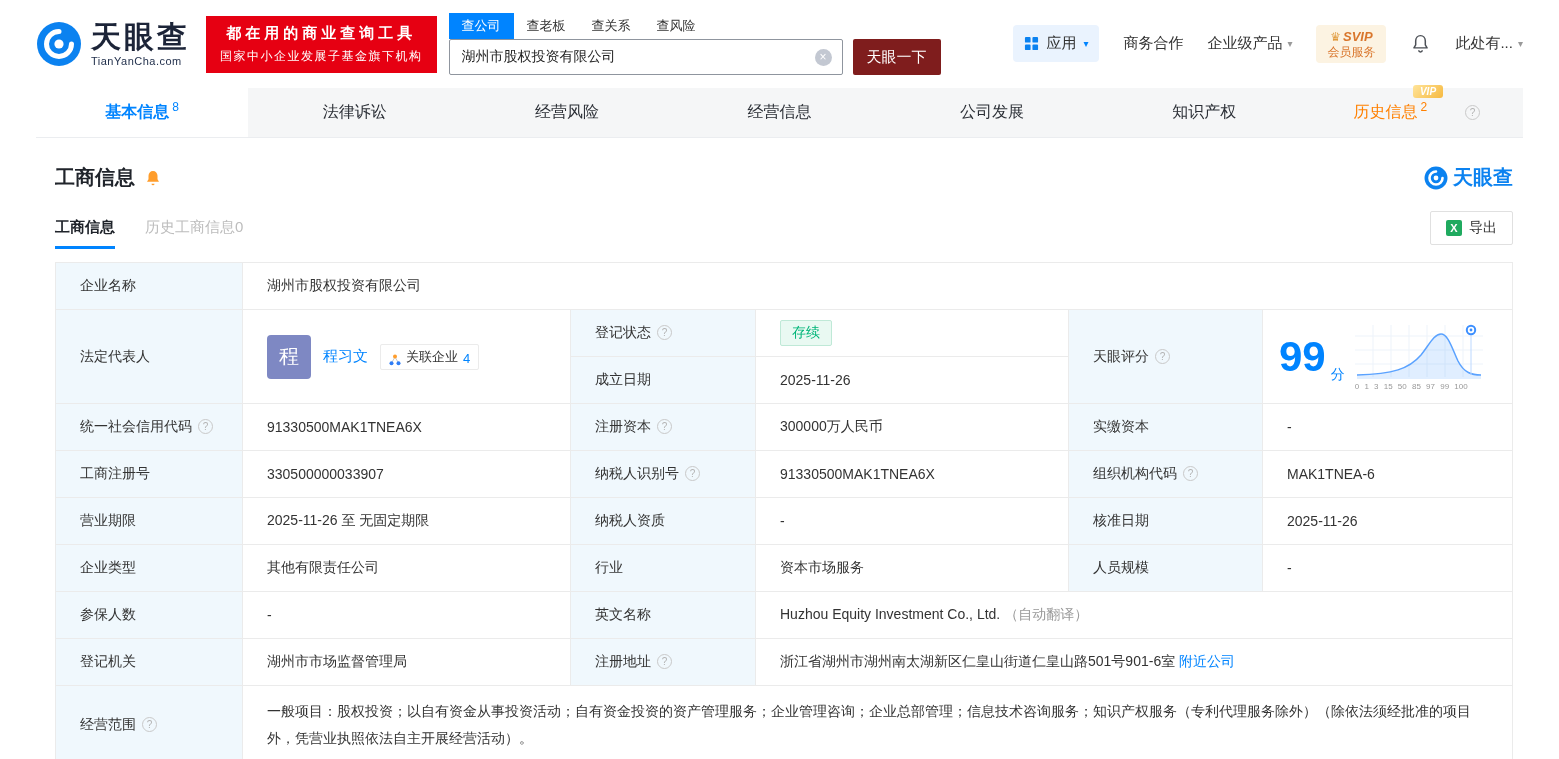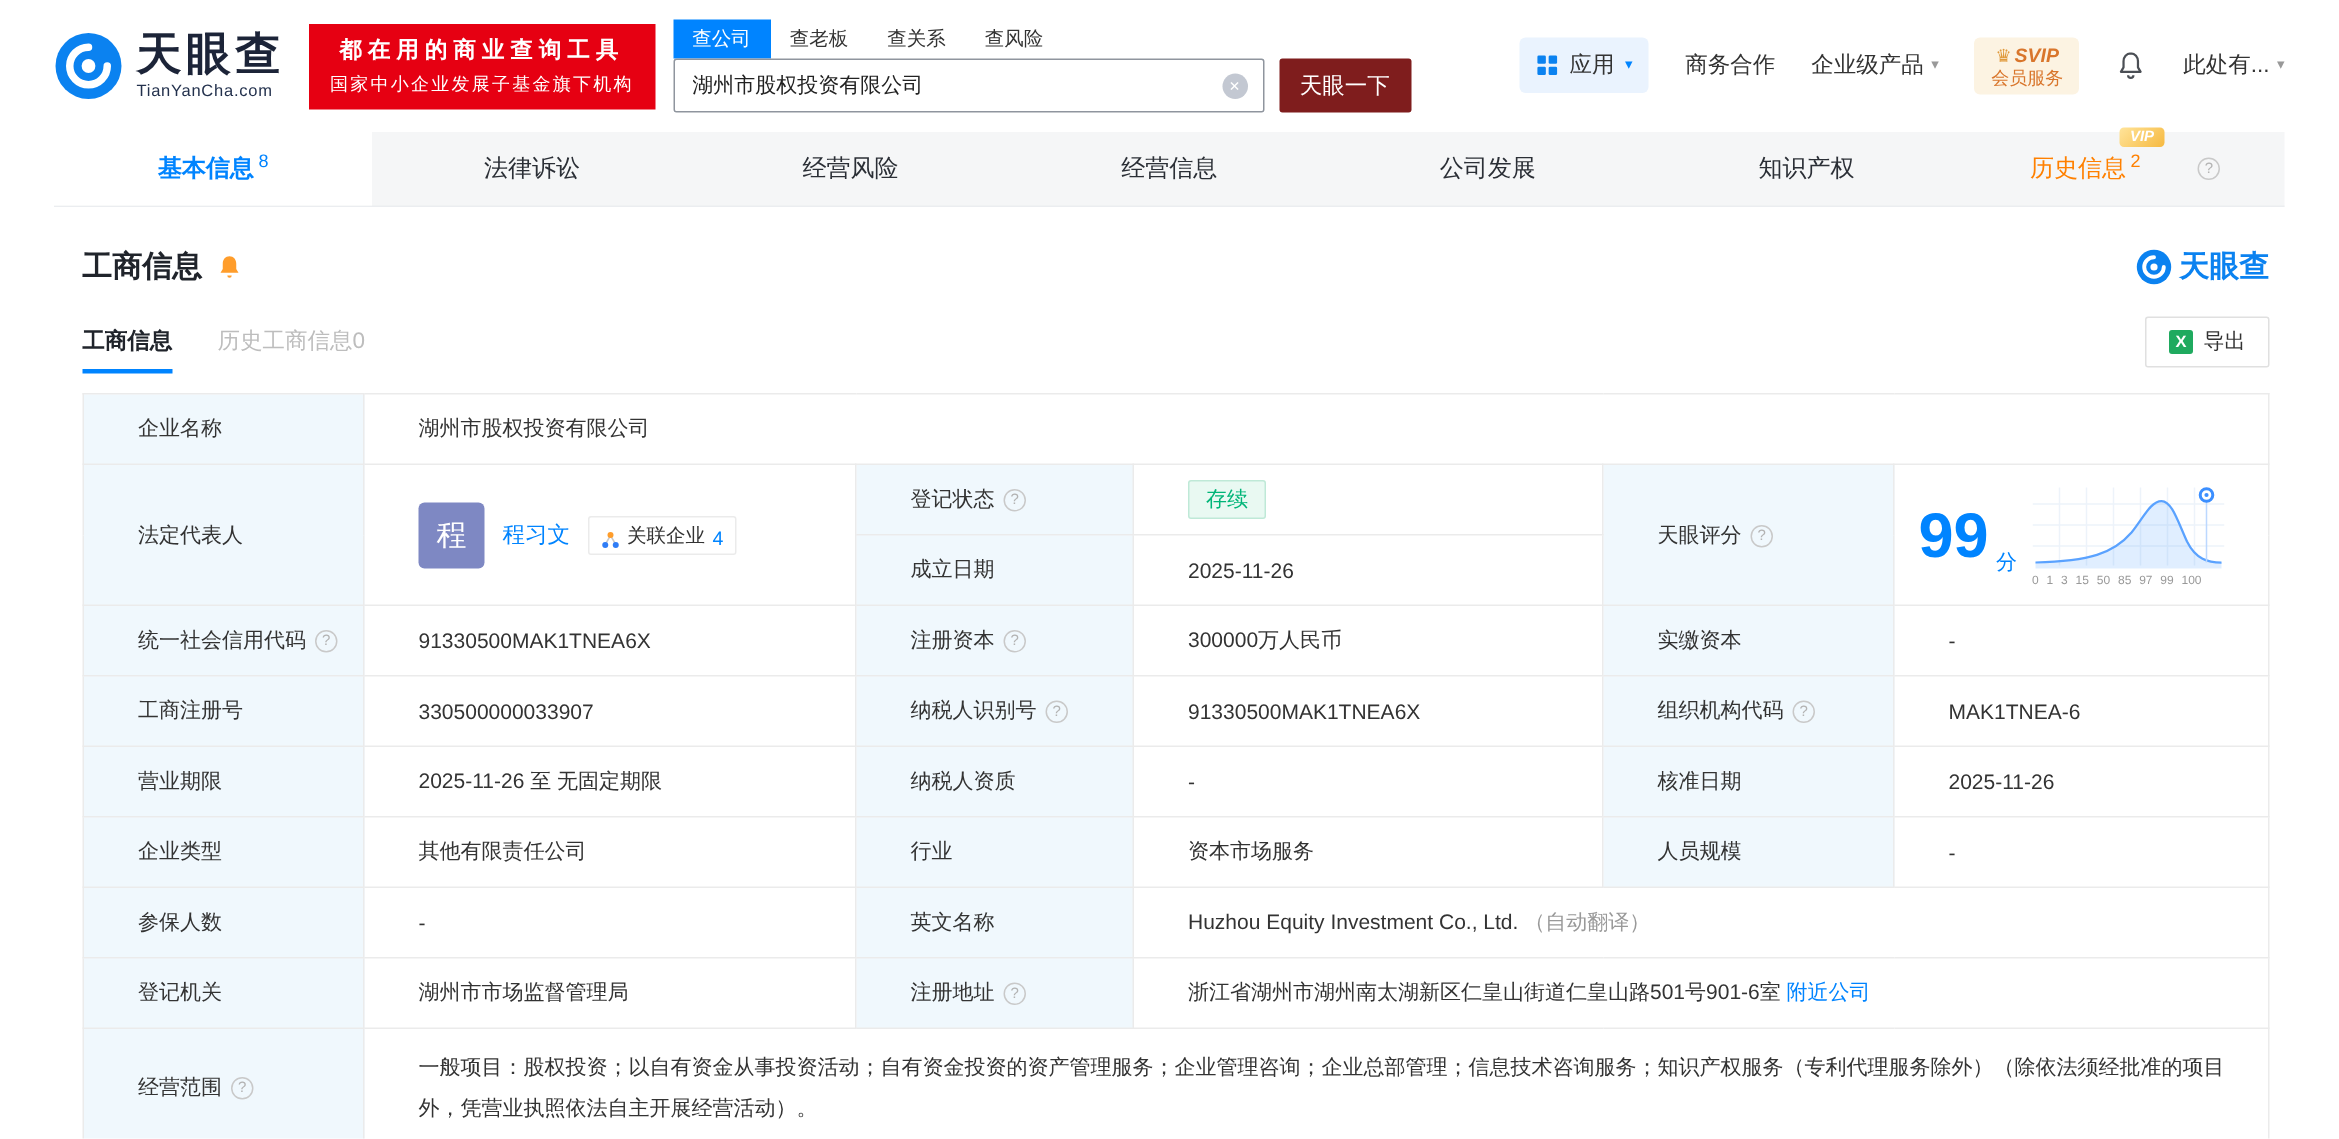--- a/index.html
+++ b/index.html
@@ -58,21 +58,21 @@
   .bell-orange svg { width:18px; height:18px; }
   .watermark { margin-left:auto; display:flex; align-items:center; gap:5px; color:#0b82f0; font-size:20px; font-weight:bold; }
   .watermark svg { width:24px; height:24px; display:block; }
   .subtab-row { display:flex; align-items:flex-end; margin-top:20px; }
   .subtab { font-size:15px; color:#bdbdbd; margin-right:30px; padding-bottom:9px; cursor:pointer; border-bottom:3px solid transparent; }
   .subtab.active { color:#20242b; font-weight:bold; border-bottom-color:#0084ff; }
   .export { margin-left:auto; margin-bottom:4px; display:flex; align-items:center; gap:7px; background:#fff; border:1px solid #e0e0e0; border-radius:2px; padding:7px 15px; font-size:14px; color:#333; cursor:pointer; font-family:inherit; }
   .xls { width:16px; height:16px; background:#1faa5f; color:#fff; font-size:11px; font-weight:bold; display:flex; align-items:center; justify-content:center; border-radius:2px; }
   
   .info-table { width:100%; border-collapse:collapse; margin-top:13px; table-layout:fixed; }
-  .info-table td { border:1px solid #ebebeb; font-size:14px; color:#333; height:47px; padding:6px 14px 6px 36px; vertical-align:middle; }
+  .info-table td { border:1px solid #ebebeb; font-size:14px; color:#333; height:47px; padding:6px 14px 6px 24px; vertical-align:middle; }
   td.lbl { background:#f0f8fd; color:#333; }
   td.scope { line-height:1.95; padding-top:12px; padding-bottom:12px; height:76px; }
   .link { color:#0084ff; cursor:pointer; text-decoration:none; }
   .muted { color:#999; }
   .rep { display:flex; align-items:center; gap:12px; }
   .avatar { width:44px; height:44px; border-radius:4px; background:#7e88c3; color:#fff; font-size:20px; display:flex; align-items:center; justify-content:center; cursor:pointer; flex:none; }
   .rep-name { color:#0084ff; font-size:15px; cursor:pointer; white-space:nowrap; }
   .rel-tag { display:flex; align-items:flex-end; gap:5px; border:1px solid #ebebeb; border-radius:2px; padding:3px 8px; font-size:13px; color:#333; cursor:pointer; background:#fff; white-space:nowrap; }
   .rel-tag svg { width:12px; height:12px; display:block; }
   .rel-count { color:#0084ff; }

